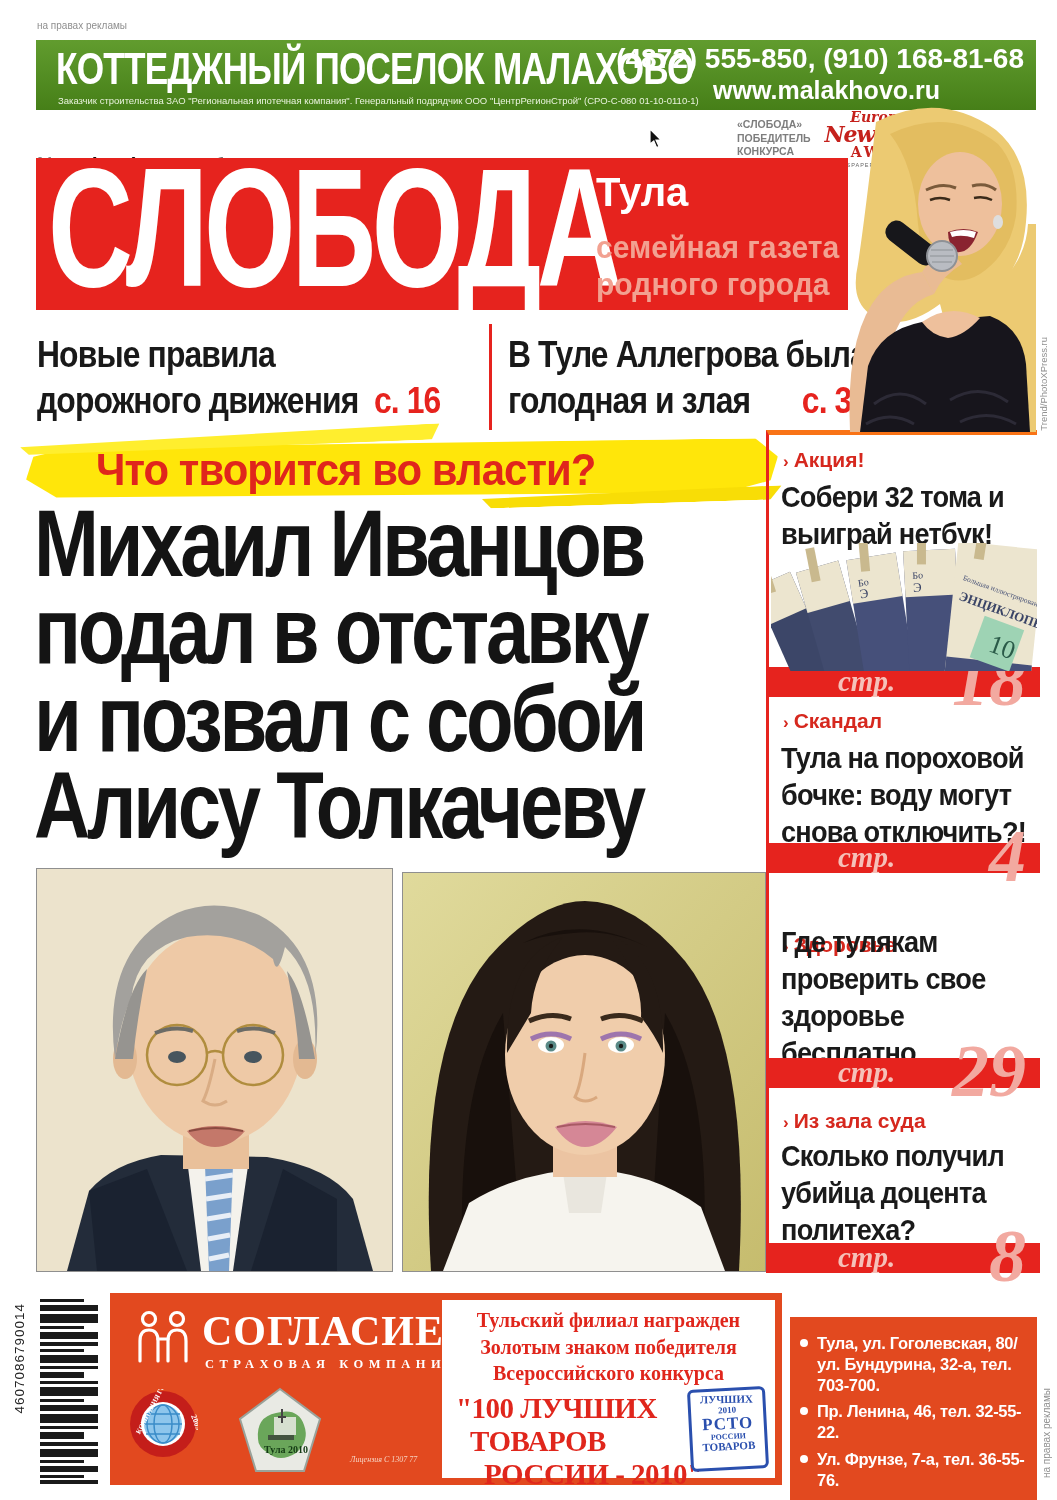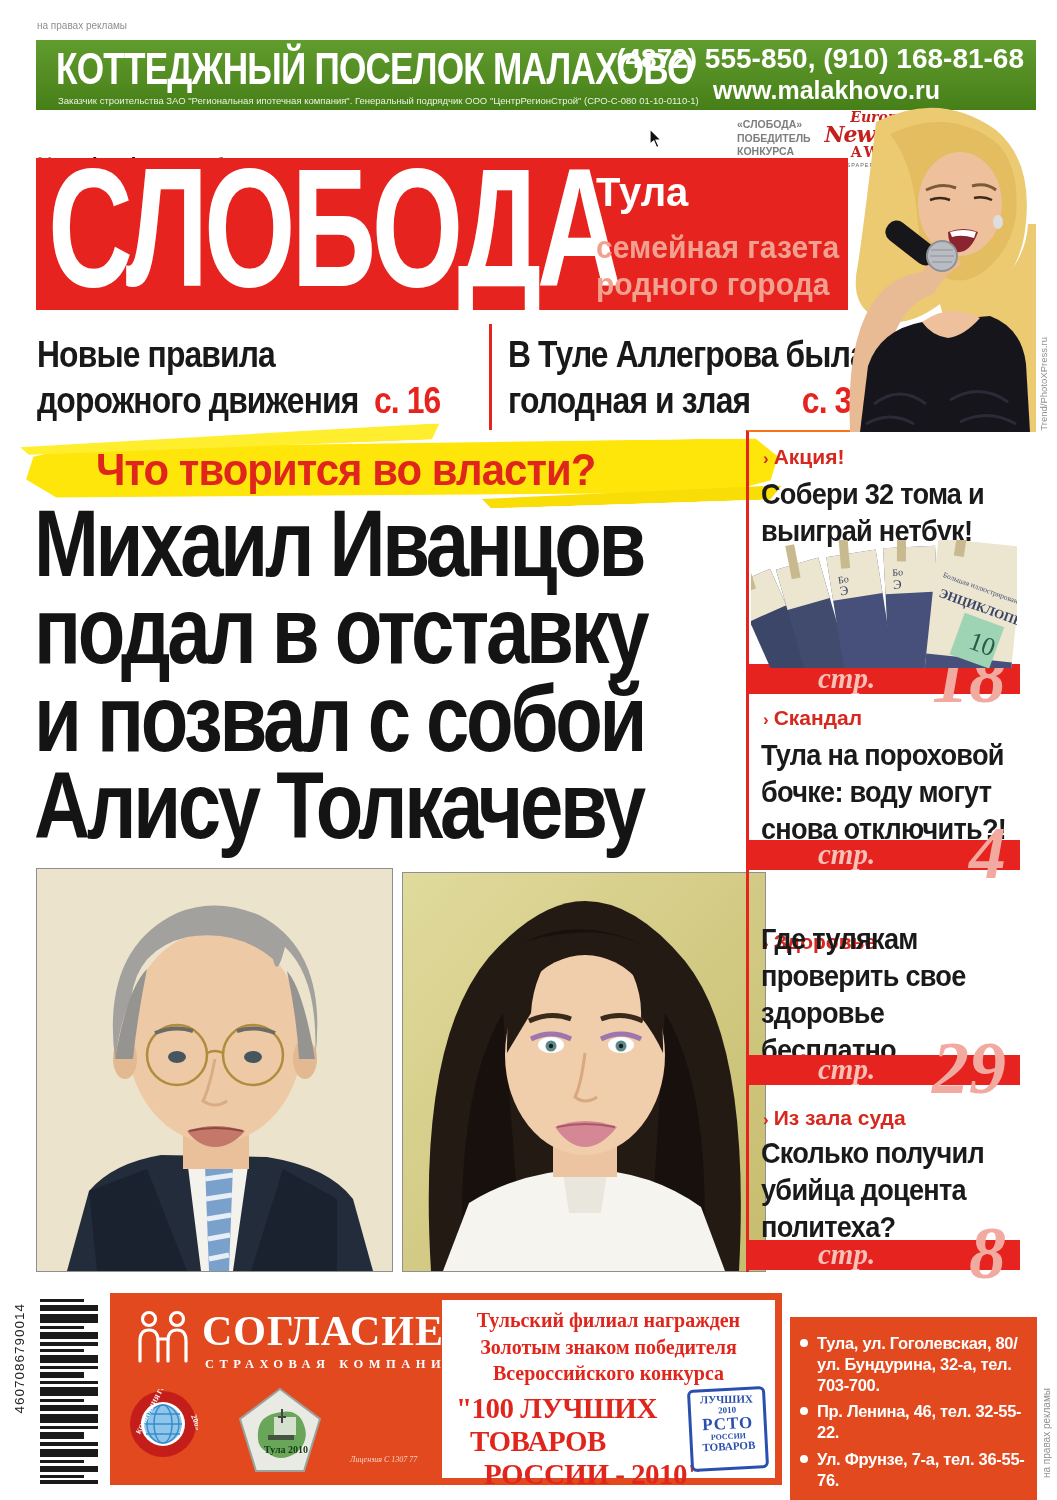--- a/index.html
+++ b/index.html
@@ -55,21 +55,21 @@
 
   
   .photo-frame { border:1px solid #8f8f8f; overflow:hidden; background:#eee; }
   .photo-left { left:36px; top:868px; width:357px; height:404px; }
   .photo-right { left:402px; top:872px; width:364px; height:400px; }
   .page2-ref { left:628px; top:876px; z-index:6; color:#cc1d19; font-family:"Liberation Serif", serif; font-style:italic; font-weight:bold; white-space:nowrap; }
   .page2-ref .lbl { font-size:33px; }
   .page2-ref .num { font-size:74px; line-height:.8; vertical-align:-14px; margin-left:8px; }
 
   
-  .sidebar { left:746px; top:430px; width:271px; height:842px; border-left:3px solid #e6231e; border-top:2px solid #f97316;text-decoration:underline; }
+  .sidebar { left:766px; top:430px; width:271px; height:842px; border-left:3px solid #e6231e; border-top:5px solid #f97316;text-decoration:underline; }
   .cat { position:absolute; left:14px; font-size:21px; font-weight:bold; color:#d6281e; white-space:nowrap; }
   .cat .arr { font-size:17px; margin-right:5px; }
   .shead { position:absolute; left:12px; width:280px; font-size:29.5px; font-weight:bold; color:#1a1a1a; line-height:1.25; letter-spacing:-.8px; transform:scaleX(.92); transform-origin:left top; }
   .sband { position:absolute; left:-3px; width:274px; height:30px; background:#e6231e; }
   .sband .str { position:absolute; left:72px; top:-2px; font-family:"Liberation Serif", serif; font-style:italic; font-weight:bold; font-size:29px; color:#f5c1b9; }
   .sband .num { position:absolute; right:14px; top:-24px; font-family:"Liberation Serif", serif; font-style:italic; font-weight:bold; font-size:74px; line-height:1; color:#f2a9a0; }
   .books { position:absolute; left:2px; top:108px; width:266px; height:128px; z-index:3; }
 
   
   .barcode-wrap { left:14px; top:1297px; width:88px; height:188px; }

